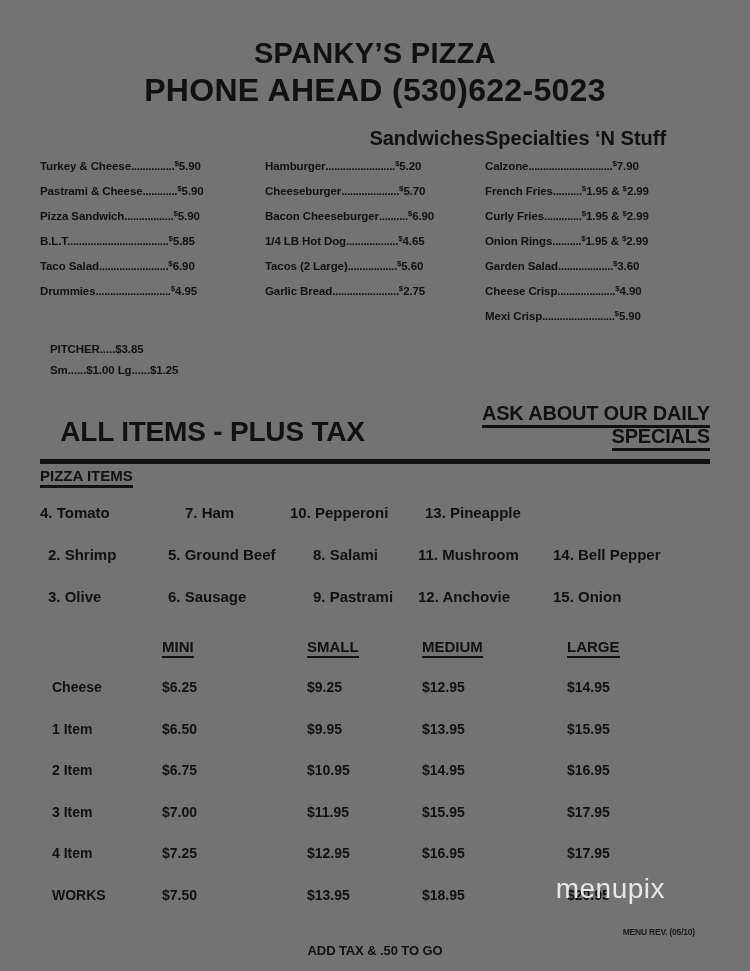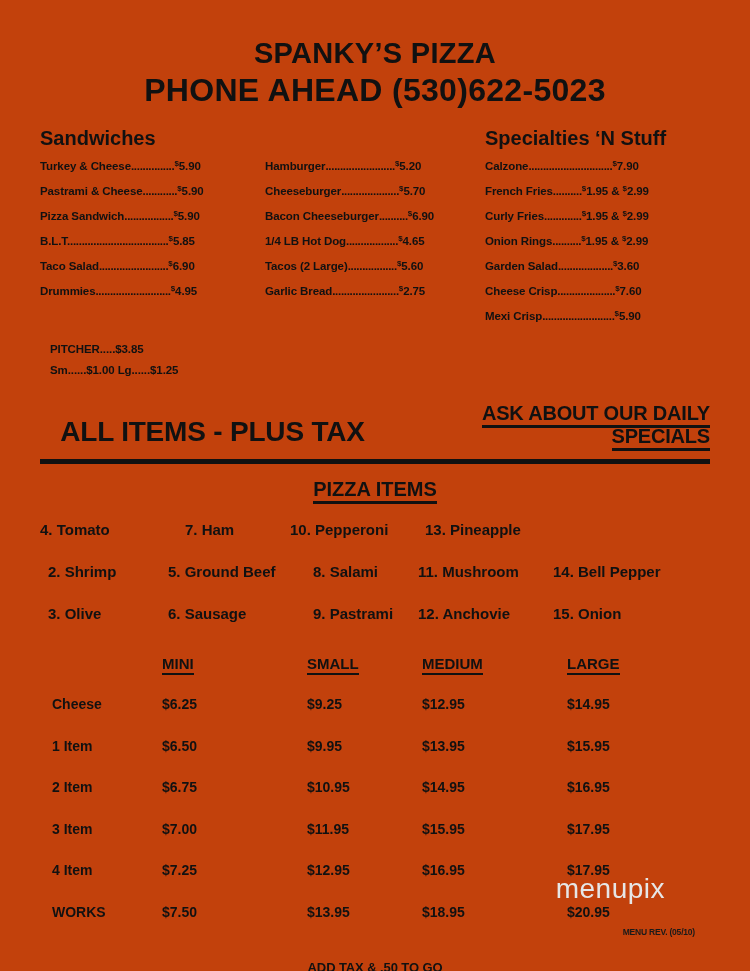--- a/index.html
+++ b/index.html
@@ -14,21 +14,21 @@
     color: #111111;
     overflow: hidden;
     position: relative;
   }
   .page {
     position: relative;
     width: 750px;
     height: 971px;
     box-sizing: border-box;
     padding: 0 40px;
-    background: #c2410c;
+    background: #737373;
   }
 
   
   .header {
     text-align: center;
     padding-top: 36px;
   }
   .header .line1 {
     font-size: 29px;
     font-weight: bold;
@@ -45,21 +45,21 @@
 
   
   .sec-heads {
     display: flex;
     margin-top: 17px;
   }
   .sec-head {
     font-size: 20px;
     font-weight: bold;
   }
-  .sec-head.left  { width: 445px; }
+  .sec-head.left  { width: 445px; text-align: right; }
   .sec-head.right { width: 225px; }
 
   
   .cols {
     display: flex;
     margin-top: 10px;
   }
   .col { }
   .col.c1 { width: 225px; }
   .col.c2 { width: 220px; }
@@ -125,23 +125,22 @@
   }
 
   .rule {
     height: 5px;
     background: #111111;
     margin-top: 11px;
   }
 
   
   .pizza-head {
-    text-align: center;
-    margin-top: 14px;
-    font-size: 20px;
+    margin-top: 3px;
+    font-size: 15px;
     font-weight: bold;
   }
   .pizza-head span {
     border-bottom: 3px solid #111;
     padding-bottom: 1px;
   }
 
   
   .toppings {
     margin-top: 20px;
@@ -254,21 +253,21 @@
       <div class="item"><span>Tacos (2 Large)</span><span class="dots">.................</span><sup>$</sup><span>5.60</span></div>
       <div class="item"><span>Garlic Bread</span><span class="dots">.......................</span><sup>$</sup><span>2.75</span></div>
     </div>
 
     <div class="col c3">
       <div class="item"><span>Calzone</span><span class="dots">.............................</span><sup>$</sup><span>7.90</span></div>
       <div class="item"><span>French Fries</span><span class="dots">..........</span><sup>$</sup><span>1.95</span> &amp; <sup>$</sup><span>2.99</span></div>
       <div class="item"><span>Curly Fries</span><span class="dots">.............</span><sup>$</sup><span>1.95</span> &amp; <sup>$</sup><span>2.99</span></div>
       <div class="item"><span>Onion Rings</span><span class="dots">..........</span><sup>$</sup><span>1.95</span> &amp; <sup>$</sup><span>2.99</span></div>
       <div class="item"><span>Garden Salad</span><span class="dots">...................</span><sup>$</sup><span>3.60</span></div>
-      <div class="item"><span>Cheese Crisp</span><span class="dots">....................</span><sup>$</sup><span>7.60</span></div>
+      <div class="item"><span>Cheese Crisp</span><span class="dots">....................</span><sup>$</sup><span>4.90</span></div>
       <div class="item"><span>Mexi Crisp</span><span class="dots">.........................</span><sup>$</sup><span>5.90</span></div>
     </div>
   </div>
 
   <div class="drinks">
     <div class="drinks-right">
       <div class="drinks-row">PITCHER.....$3.85</div>
       <div class="drinks-row">Sm......$1.00   Lg......$1.25</div>
     </div>
   </div>

